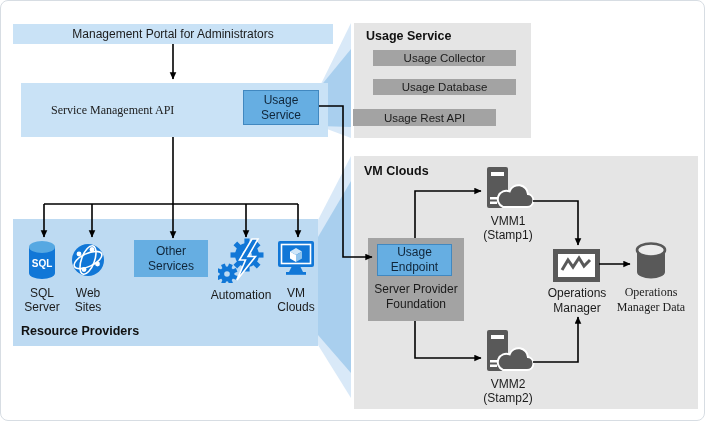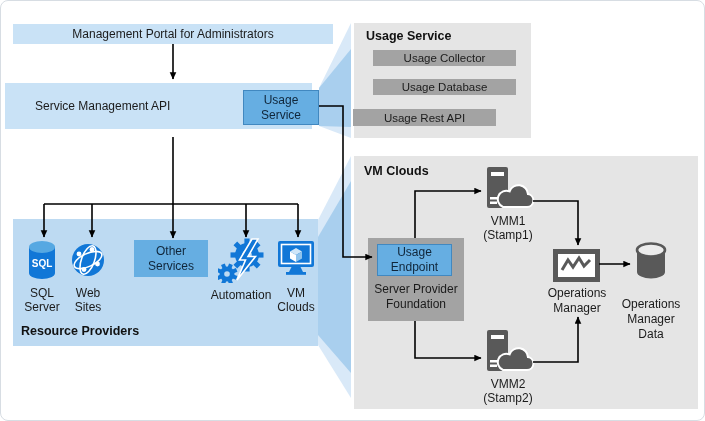--- a/index.html
+++ b/index.html
@@ -34,21 +34,21 @@
     <polygon points="318,87 350,22 350,137 318,125" fill="#d9e9f8"></polygon>
     <polygon points="318,87 350,48 350,126 318,125" fill="#a9cfee"></polygon>
     <polygon points="317,219 350,155 350,397 317,344" fill="#d9e9f8"></polygon>
     <polygon points="317,236 350,180 350,372 317,334" fill="#a9cfee"></polygon>
   </svg>
 
   <div class="abs band ctr" style="left:12px;top:23px;width:320px;height:20px;">
     <span class="band-label">Management Portal for Administrators</span>
   </div>
 
-  <div class="abs band" style="left:4px;top:82px;width:307px;height:46px;">
+  <div class="abs band" style="left:20px;top:82px;width:307px;height:54px;font-family:Liberation Serif, serif;">
     <span class="abs band-label" style="left:30px;top:50%;transform:translateY(-50%);">Service Management API</span>
   </div>
 
   <div class="abs accent" style="left:242px;top:89px;width:76px;height:35px;">Usage Service</div>
 
   <div class="abs panel-gray" style="left:353px;top:22px;width:177px;height:115px;">
     <span class="abs bold-title" style="left:12px;top:6px;">Usage Service</span>
   </div>
   <div class="abs sub-box" style="left:372px;top:49px;width:143px;height:16px;">Usage Collector</div>
   <div class="abs sub-box" style="left:372px;top:78px;width:143px;height:16px;">Usage Database</div>
@@ -154,21 +154,21 @@
   <svg class="abs" style="left:552px;top:248px;" width="47" height="33">
     <rect x="2.5" y="2.5" width="42" height="28" fill="#ffffff" stroke="#595959" stroke-width="5"></rect>
     <polyline points="9,21 15,11 20,18 26,9 31,17 37,11" fill="none" stroke="#595959" stroke-width="3"></polyline>
   </svg>
   <div class="abs lbl-lg" style="left:536px;top:285px;width:80px;">Operations Manager</div>
 
   <svg class="abs" style="left:634px;top:241px;" width="32" height="38">
     <path d="M2,8 V30 a14,6.5 0 0 0 28,0 V8 Z" fill="#595959"></path>
     <ellipse cx="16" cy="8" rx="14" ry="6.5" fill="#ececec" stroke="#595959" stroke-width="2.6"></ellipse>
   </svg>
-  <div class="abs lbl-lg" style="left:612px;top:296px;width:76px;">Operations Manager Data</div>
+  <div class="abs lbl-lg" style="left:612px;top:284px;width:76px;font-family:Liberation Serif, serif;">Operations Manager Data</div>
 
   <svg class="layer" width="705" height="421">
     <defs>
       <marker id="arw" markerUnits="userSpaceOnUse" markerWidth="9" markerHeight="9" refX="7" refY="3.5" orient="auto">
         <path d="M0.3,0.2 L7.6,3.5 L0.3,6.8 Z" fill="#000000"></path>
       </marker>
     </defs>
     <g stroke="#000000" stroke-width="1.6" fill="none">
       <path d="M172,43 V78" marker-end="url(#arw)"></path>
       <path d="M172,136 V203 M43,203 H297"></path>

